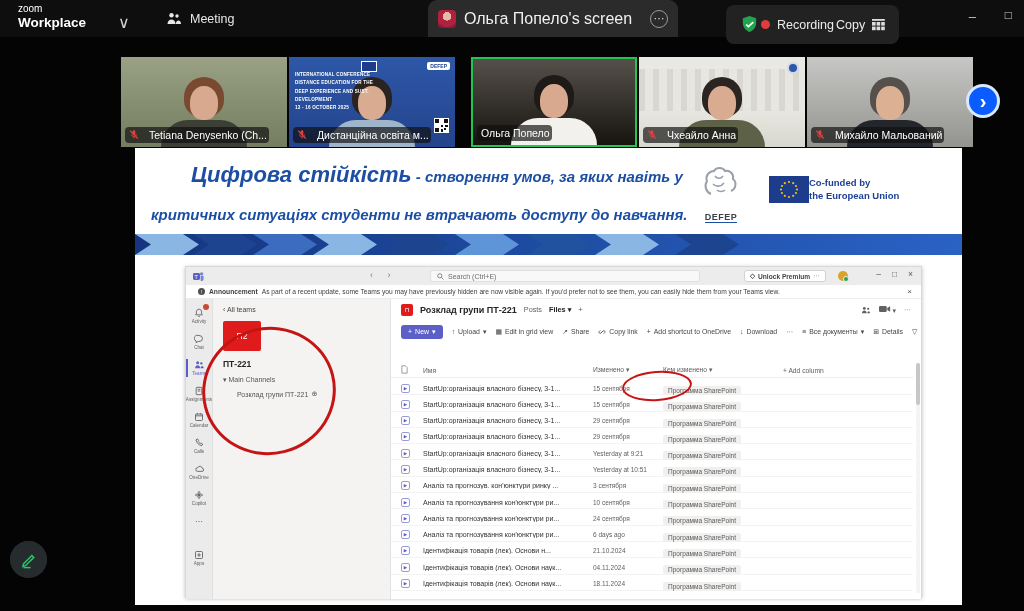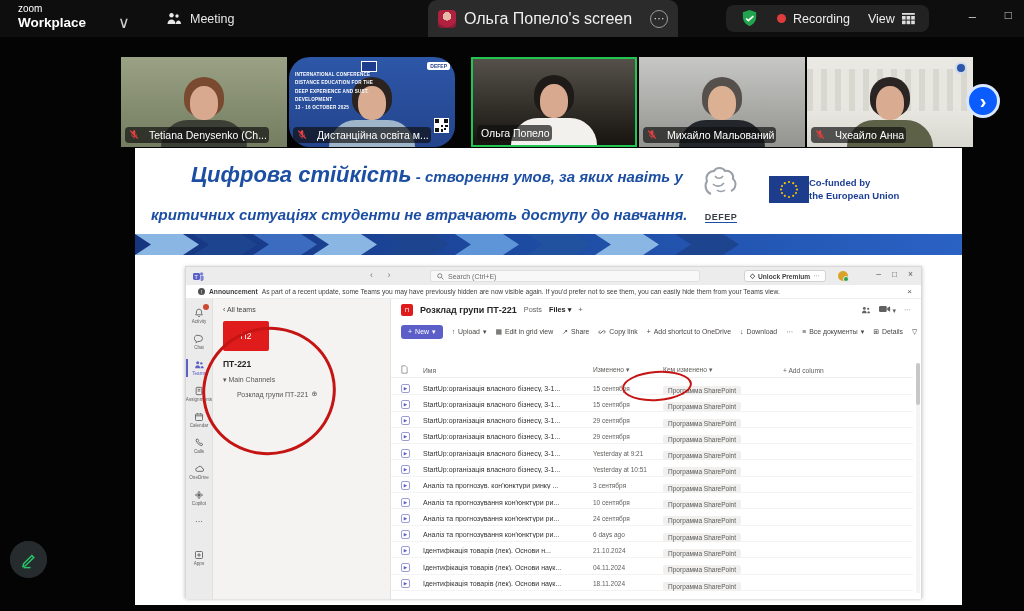--- a/index.html
+++ b/index.html
@@ -11,39 +11,39 @@
   .topbar { position:absolute; left:0; top:0; width:1024px; height:37px; background:#0e0e0e; }
   .brand { position:absolute; left:18px; top:4px; color:#fff; line-height:1; }
   .brand .b-top { font-size:10px; font-weight:400; }
   .brand .b-main { font-size:13.5px; font-weight:700; margin-top:2px; }
   .brand-chevron { position:absolute; left:118px; top:13px; color:#cfcfcf; }
   .meeting-tab { position:absolute; left:166px; top:0; height:37px; display:flex; align-items:center; gap:8px; color:#e8e8e8; font-size:12.5px; }
   .active-tab { position:absolute; left:428px; top:0; width:250px; height:37px; background:#2b2b2b; border-radius:9px 9px 0 0; display:flex; align-items:center; padding:0 10px; gap:8px; }
   .active-tab .avatar { width:18px; height:18px; border-radius:4px; background:radial-gradient(circle at 50% 35%, #e8b9a8 0 28%, #b0213f 30% 70%, #8e1a33 72%); }
   .active-tab .tab-label { color:#f0f0f0; font-size:16px; white-space:nowrap; overflow:hidden; flex:1; }
   .tab-ellipsis { width:18px; height:18px; border:1px solid #9a9a9a; border-radius:50%; color:#dcdcdc; font-size:11px; display:flex; align-items:center; justify-content:center; }
-  .status-pill { position:absolute; left:726px; top:5px; height:27px; background:#222; border-radius:8px; display:flex; align-items:center; padding:0 14px; gap:18px; }
+  .status-pill { position:absolute; left:726px; top:5px; height:39px; background:#222; border-radius:8px; display:flex; align-items:center; padding:0 14px; gap:2px; }
   .rec-group { display:flex; align-items:center; gap:7px; color:#ececec; font-size:12.5px; }
   .rec-dot { width:9px; height:9px; border-radius:50%; background:#e03c3c; }
   .view-group { display:flex; align-items:center; gap:7px; color:#ececec; font-size:12.5px; }
   .win-min { position:absolute; right:48px; top:9px; color:#c9c9c9; font-size:13px; }
   .win-max { position:absolute; right:12px; top:8px; color:#c9c9c9; font-size:12px; }
 
   
   .tiles { position:absolute; left:121px; top:57px; display:flex; gap:2px; }
   .tile { position:relative; width:166px; height:90px; overflow:hidden; background:#222; }
   .tile.active { border:2px solid #23c552; }
   .nameplate { position:absolute; left:4px; bottom:4px; display:flex; gap:10px; background:rgba(15,15,15,.68); border-radius:4px; padding:2px 2px 2px 4px; max-width:158px; z-index:5; }
   .nameplate .pname { color:#fff; font-size:10.5px; white-space:nowrap; overflow:hidden; }
   .person { position:absolute; left:0; top:0; width:100%; height:100%; }
   .person .hair { position:absolute; bottom:30px; left:50%; transform:translateX(-50%); width:40px; height:40px; border-radius:50% 50% 42% 42%; background:var(--hair); }
   .person .head { position:absolute; bottom:27px; left:50%; transform:translateX(-50%); width:28px; height:34px; border-radius:48% 48% 44% 44%; background:var(--skin); }
   .person .torso { position:absolute; bottom:0; left:50%; transform:translateX(-50%); width:86px; height:27px; border-radius:44px 44px 0 0; background:var(--shirt); }
   .t1 { background:linear-gradient(180deg,#9aa184,#747d60); }
-  .t2 { background:linear-gradient(180deg,#2d57a8,#24448c);border-radius:21px; }
+  .t2 { background:linear-gradient(180deg,#2d57a8,#24448c); }
   .t3 { background:linear-gradient(180deg,#55504a,#17140f);margin-left:14px; }
   .t4 { background:linear-gradient(180deg,#e9e8e2 0 55%, #d8d7cf); }
   .t5 { background:linear-gradient(180deg,#c7c7c5,#93938f); }
   .banner-text { position:absolute; left:6px; top:14px; width:110px; color:#fff; font-size:4.6px; font-weight:700; line-height:1.8; letter-spacing:.2px; z-index:2; }
   .banner-defep { position:absolute; right:5px; top:5px; background:#fff; color:#24448c; font-size:5px; font-weight:700; padding:1px 3px; border-radius:2px; z-index:2; }
   .banner-eu { position:absolute; left:72px; top:4px; width:16px; height:11px; background:#1e3c8c; border:1px solid #fff; z-index:2; }
   .tile-logo { position:absolute; right:6px; top:5px; width:12px; height:12px; border-radius:50%; background:#2d57a8; border:2px solid #cfd9ec; z-index:2; }
   .sketch { position:absolute; left:0; top:12px; width:100%; height:42px; background:repeating-linear-gradient(90deg,#cfcec6 0 6px,#e6e5df 6px 14px); opacity:.65; }
   .next-btn { position:absolute; left:966px; top:84px; width:34px; height:34px; border-radius:50%; background:#0b5cff; border:3px solid #d9e7ff; color:#fff; display:flex; align-items:center; justify-content:center; font-size:20px; font-weight:700; line-height:1; }
 
@@ -81,21 +81,21 @@
   .rail { width:27px; background:#ebebeb; border-right:1px solid #e0e0e0; display:flex; flex-direction:column; align-items:center; padding-top:4px; }
   .rail-item { position:relative; width:100%; height:26px; display:flex; flex-direction:column; align-items:center; justify-content:center; gap:1px; color:#616161; }
   .rail-item .rlabel { font-size:4.6px; color:#616161; }
   .rail-item.sel::before { content:""; position:absolute; left:0; top:4px; bottom:4px; width:2px; background:#5b5fc7; }
   .rail-item.sel .rlabel { color:#5b5fc7; }
   .rail-more { font-size:8px; color:#616161; height:20px; display:flex; align-items:center; }
   .rail-badge { position:absolute; top:1px; right:3px; width:6px; height:6px; border-radius:50%; background:#cc4a31; color:#fff; font-size:4px; display:flex; align-items:center; justify-content:center; }
 
   .side { width:178px; background:#f4f3f1; border-right:1px solid #e2e2e2; position:relative; }
   .side .allteams { position:absolute; left:10px; top:7px; font-size:7px; color:#444; }
-  .side .team-badge { position:absolute; left:10px; top:22px; width:46px; height:30px; background:#e01b1b; color:#fff; font-size:8.5px; display:flex; align-items:center; justify-content:center; border-radius:2px; }
+  .side .team-badge { position:absolute; left:10px; top:22px; width:38px; height:30px; background:#e01b1b; color:#fff; font-size:8.5px; display:flex; align-items:center; justify-content:center; border-radius:2px; }
   .side .team-name { position:absolute; left:10px; top:60px; font-size:8.5px; font-weight:700; color:#252525; }
   .side .chan-group { position:absolute; left:10px; top:77px; font-size:7px; color:#555; }
   .side .chan { position:absolute; left:24px; top:91px; font-size:7px; color:#555; display:flex; gap:3px; align-items:center; }
 
   .t-main { flex:1; position:relative; background:#fff; }
   .chan-header { position:absolute; left:0; top:0; width:100%; height:21px; display:flex; align-items:center; gap:7px; padding:0 10px; }
   .team-ico { width:12px; height:12px; background:#e01b1b; border-radius:2px; color:#fff; font-size:6px; display:flex; align-items:center; justify-content:center; }
   .chan-title { font-size:9px; font-weight:700; color:#242424; }
   .chan-tab { font-size:7.3px; color:#616161; }
   .chan-tab.cur { color:#242424; font-weight:700; }
@@ -154,21 +154,21 @@
     <div class="status-pill">
       <svg width="19" height="19" viewBox="0 0 20 20">
           <path d="M10 1l7 2.5v5c0 4.5-3 8-7 9.5-4-1.5-7-5-7-9.5v-5z" fill="#21a44d"></path>
           <path d="M6.5 10l2.3 2.3L14 7.5" stroke="#fff" stroke-width="1.8" fill="none"></path>
         </svg>
       <div class="rec-group">
         <span class="rec-dot"></span>
         <span>Recording</span>
       </div>
       <div class="view-group">
-        <span>View</span>
+        <span>Copy</span>
         <svg width="13" height="12" viewBox="0 0 13 12">
             <rect x="0" y="3" width="3.6" height="3.6" fill="#dedede"></rect>
             <rect x="4.6" y="3" width="3.6" height="3.6" fill="#dedede"></rect>
             <rect x="9.2" y="3" width="3.6" height="3.6" fill="#dedede"></rect>
             <rect x="0" y="7.6" width="3.6" height="3.6" fill="#dedede"></rect>
             <rect x="4.6" y="7.6" width="3.6" height="3.6" fill="#dedede"></rect>
             <rect x="9.2" y="7.6" width="3.6" height="3.6" fill="#dedede"></rect>
             <rect x="0" y="0" width="12.8" height="1.8" fill="#dedede"></rect>
           </svg>
       </div>
@@ -235,53 +235,53 @@
       <div class="person" style="--hair:#1d1a18;--skin:#d8a98f;--shirt:#f2f1ee">
           <div class="hair"></div>
           <div class="head"></div>
           <div class="torso"></div>
         </div>
       <div class="nameplate">
         <span class="pname">Ольга Попело</span>
       </div>
     </div>
 
+    <div class="tile t4">
+      <div class="sketch"></div>
+      <span class="tile-logo"></span>
+      <div class="person" style="--hair:#2a2523;--skin:#d9ab91;--shirt:#5c6148">
+          <div class="hair"></div>
+          <div class="head"></div>
+          <div class="torso"></div>
+        </div>
+      <div class="nameplate">
+        <svg class="muted-ico" width="10" height="11" viewBox="0 0 12 12">
+            <rect x="4.4" y="1" width="3.2" height="6" rx="1.6" fill="#e64040"></rect>
+            <path d="M3 5.8a3 3 0 0 0 6 0" stroke="#e64040" fill="none"></path>
+            <line x1="6" y1="8.8" x2="6" y2="11" stroke="#e64040"></line>
+            <line x1="1.5" y1="1.5" x2="10.5" y2="10.8" stroke="#e64040" stroke-width="1.4"></line>
+          </svg>
+        <span class="pname">Чхеайло Анна</span>
+      </div>
+    </div>
+
     <div class="tile t5">
       <div class="person" style="--hair:#55504b;--skin:#dcb093;--shirt:#23262b">
           <div class="hair"></div>
           <div class="head"></div>
           <div class="torso"></div>
         </div>
       <div class="nameplate">
         <svg class="muted-ico" width="10" height="11" viewBox="0 0 12 12">
             <rect x="4.4" y="1" width="3.2" height="6" rx="1.6" fill="#e64040"></rect>
             <path d="M3 5.8a3 3 0 0 0 6 0" stroke="#e64040" fill="none"></path>
             <line x1="6" y1="8.8" x2="6" y2="11" stroke="#e64040"></line>
             <line x1="1.5" y1="1.5" x2="10.5" y2="10.8" stroke="#e64040" stroke-width="1.4"></line>
           </svg>
         <span class="pname">Михайло Мальований</span>
-      </div>
-    </div>
-
-    <div class="tile t4">
-      <div class="sketch"></div>
-      <span class="tile-logo"></span>
-      <div class="person" style="--hair:#2a2523;--skin:#d9ab91;--shirt:#5c6148">
-          <div class="hair"></div>
-          <div class="head"></div>
-          <div class="torso"></div>
-        </div>
-      <div class="nameplate">
-        <svg class="muted-ico" width="10" height="11" viewBox="0 0 12 12">
-            <rect x="4.4" y="1" width="3.2" height="6" rx="1.6" fill="#e64040"></rect>
-            <path d="M3 5.8a3 3 0 0 0 6 0" stroke="#e64040" fill="none"></path>
-            <line x1="6" y1="8.8" x2="6" y2="11" stroke="#e64040"></line>
-            <line x1="1.5" y1="1.5" x2="10.5" y2="10.8" stroke="#e64040" stroke-width="1.4"></line>
-          </svg>
-        <span class="pname">Чхеайло Анна</span>
       </div>
     </div>
   </div>
 
   <div class="next-btn">
       <span>›</span>
     </div>
 
   <div class="stage">
     <div class="slide">

